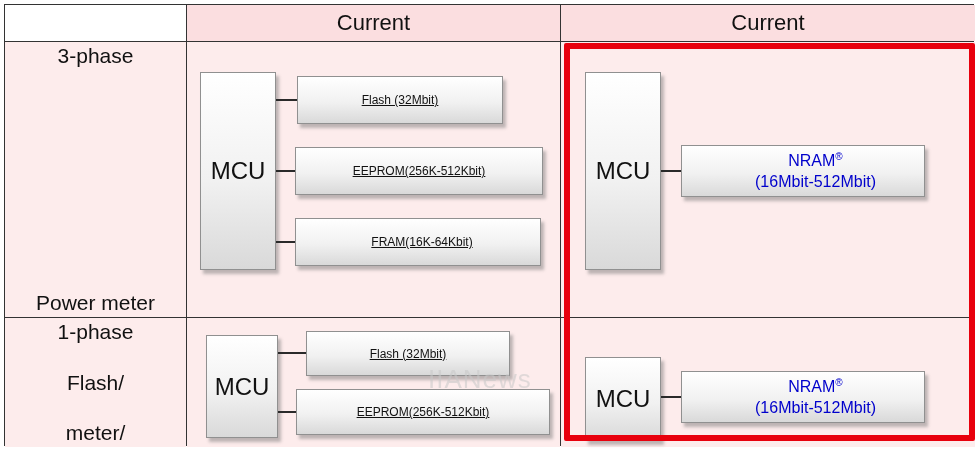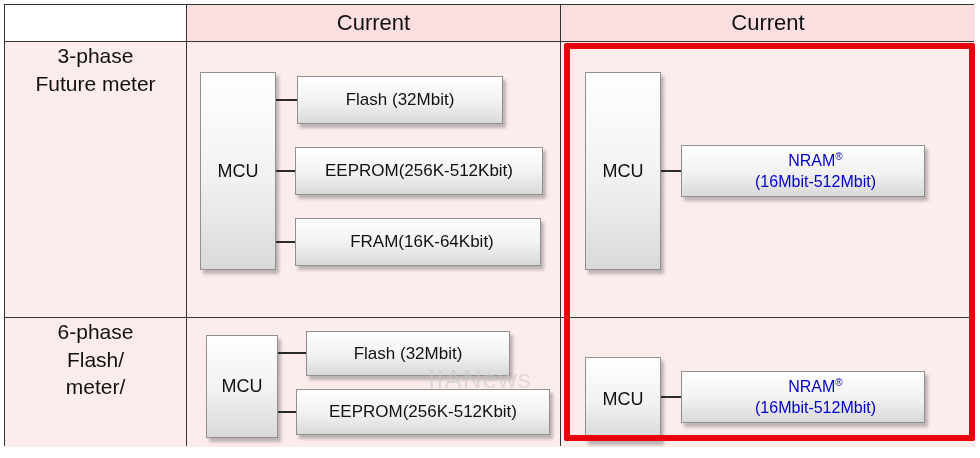--- a/index.html
+++ b/index.html
@@ -26,33 +26,33 @@
   .cell.corner { background: #ffffff; }
   .cell.head {
     background: var(--header-pink, #fbdee0);
     display: flex; align-items: center; justify-content: center;
     font-size: 22px;
   }
   .cell.body { background: var(--cell-pink, #fdecec); }
   .cell.rowlabel {
     background: var(--cell-pink, #fdecec);
     display: flex; flex-direction: column;
-    align-items: center; justify-content: flex-start;
+    align-items: center; justify-content: space-between;
     font-size: 21px; line-height: 1.32; text-align: center;
   }
   .diagram { position: absolute; inset: 0; pointer-events: none; }
   .node {
     position: absolute;
     display: flex; align-items: center; justify-content: center;
     background: linear-gradient(180deg, #ffffff 0%, #f1f1f1 55%, #d9d9d9 100%);
     border: 1px solid #909090;
     box-shadow: 3px 4px 3px rgba(110,110,110,0.45);
   }
-  .mcu { font-size: 18px; }
-  .mem { font-size: 17px; }
+  .mcu { font-size: 24px; }
+  .mem { font-size: 12px; text-decoration: underline; }
   .nram {
     flex-direction: column;
     color: var(--nram-blue, #0000cc);
     font-size: 16px; line-height: 1.3; text-align: left; padding-left: 25px;
   }
   .nram sup { font-size: 10px; }
   .connector { position: absolute; height: 2px; background: #2a2a2a; }
   .highlight {
     position: absolute;
     border: 6px solid var(--highlight-red, #e8000d);
@@ -72,27 +72,27 @@
 </head>
 <body>
 
 <div class="table">
   <div class="cell corner"></div>
   <div class="cell head">Current</div>
   <div class="cell head">Current</div>
 
   <div class="cell rowlabel">
     <div>3-phase</div>
-    <div>Future meter</div>
+    <div>Power meter</div>
   </div>
   <div class="cell body"></div>
   <div class="cell body"></div>
 
   <div class="cell rowlabel">
-    <div>6-phase</div>
+    <div>1-phase</div>
     <div>Flash/</div>
     <div>meter/</div>
   </div>
   <div class="cell body"></div>
   <div class="cell body"></div>
 </div>
 
 <div class="diagram">
 
   <div class="node mcu" style="left:200px;top:72px;width:76px;height:198px;">MCU</div>

